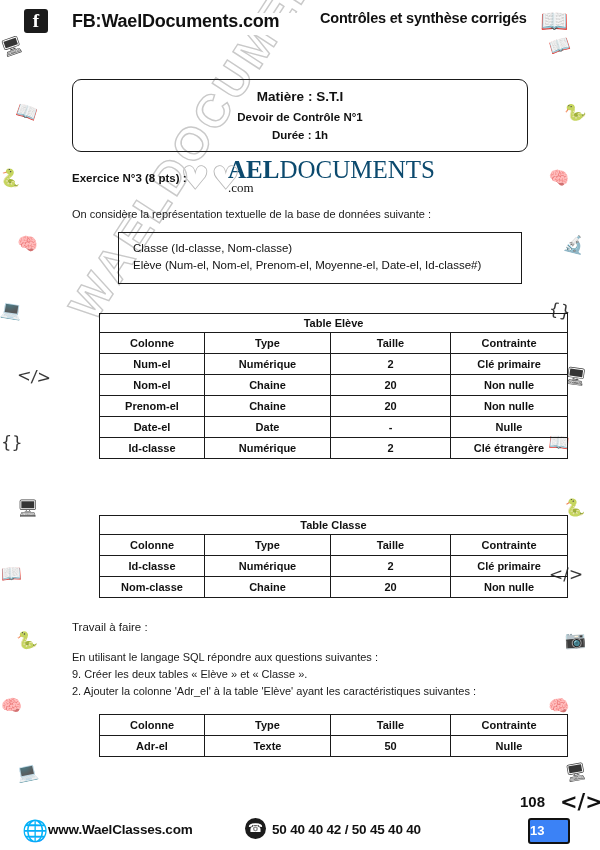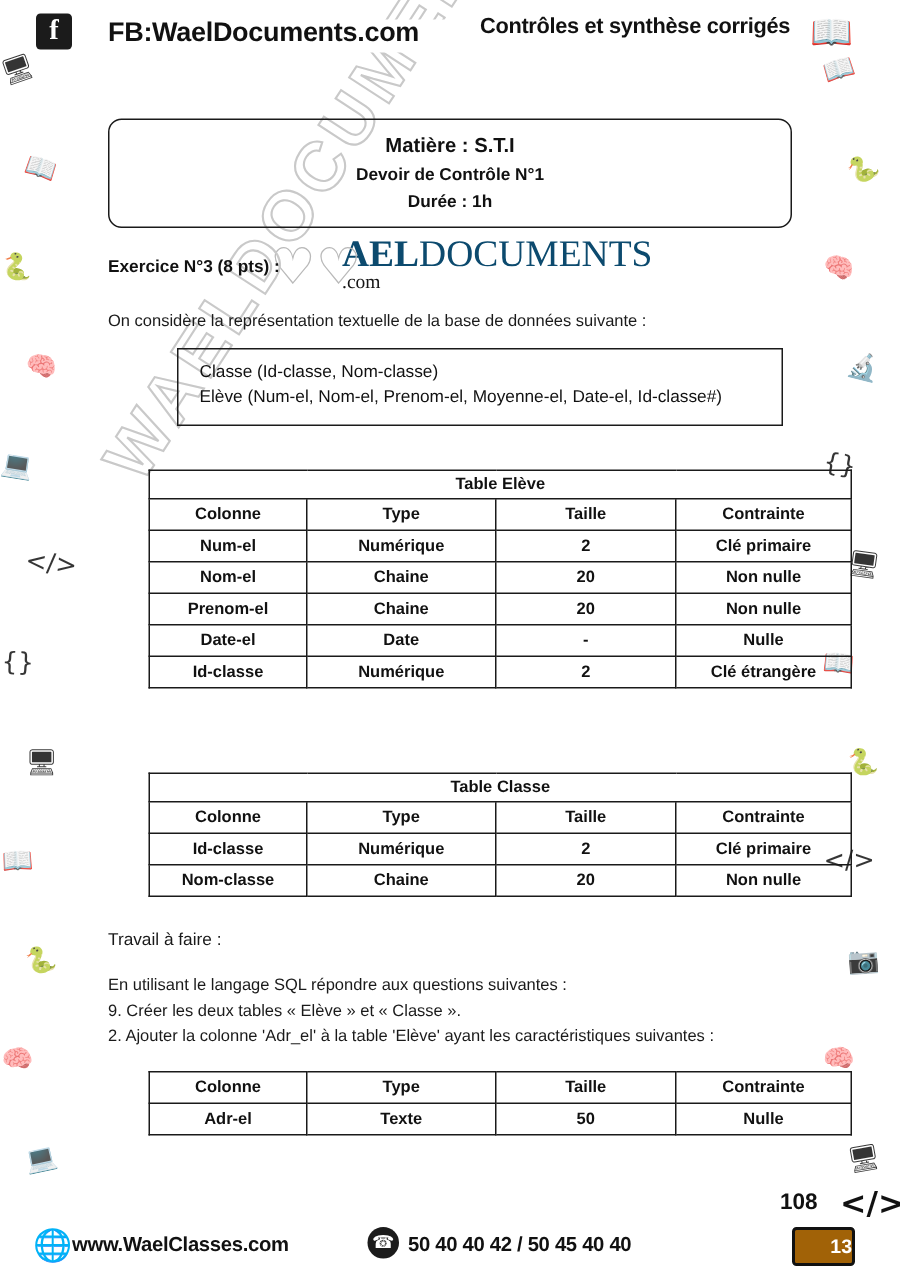--- a/index.html
+++ b/index.html
@@ -78,23 +78,23 @@
   #code-foot { left: 452px; top: 818px; font-size: 21px; }
   #code-head { left: 560px; top: 790px; font-size: 21px; }
 
   #page-num {
     position: absolute; left: 520px; top: 793px;
     font-size: 15px; font-weight: bold; color: #111; z-index: 6;
   }
   .chapter-badge {
     position: absolute; left: 528px; top: 818px;
     width: 42px; height: 26px; border-radius: 3px;
-    background: #a16207; border: 2px solid #111;
+    background: #3b82f6; border: 2px solid #111;
     color: #fff; font: bold 13px/22px "Liberation Sans", sans-serif;
-    text-align: right; z-index: 6;
+    text-align: left; z-index: 6;
   }
 
   
   .page {
     position: absolute; left: 0; top: 0;
     width: 600px; height: 850px; z-index: 3;
   }
 
   .head-box {
     position: absolute; left: 72px; top: 79px; width: 456px;

